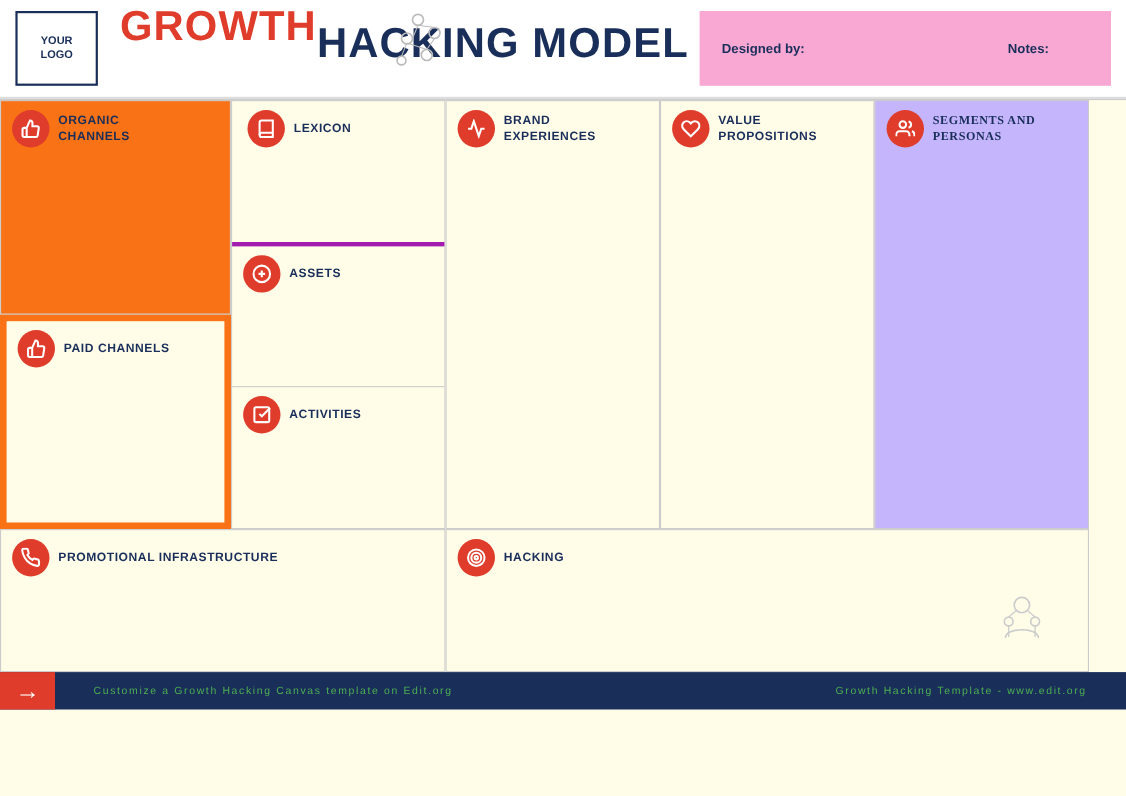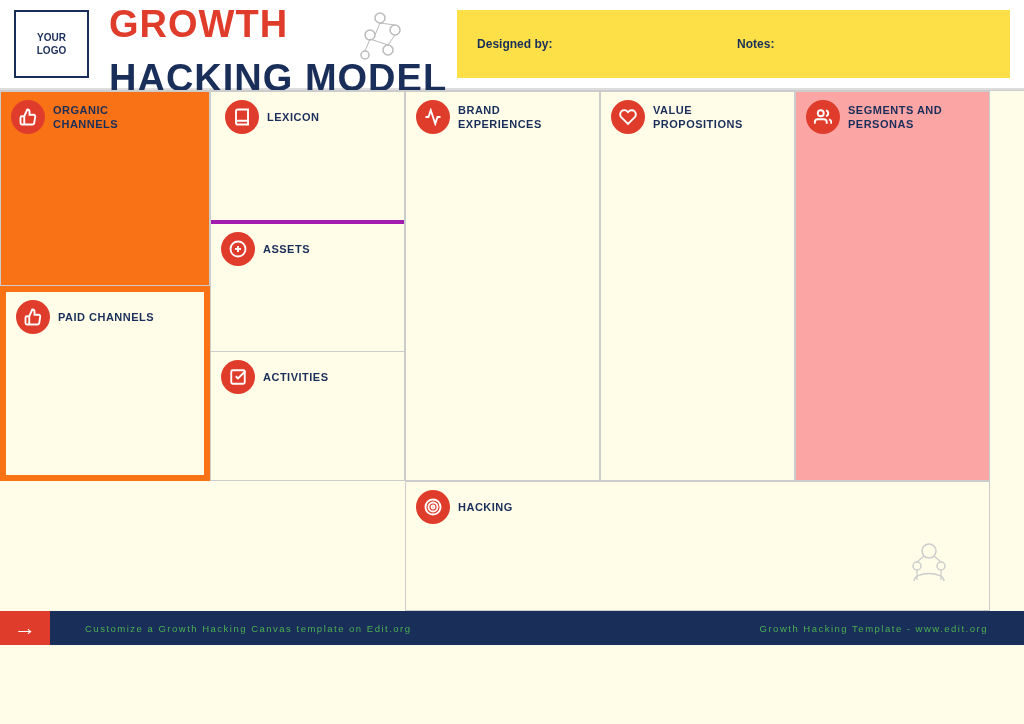--- a/index.html
+++ b/index.html
@@ -28,21 +28,21 @@
       flex-direction: column;
       align-items: center;
       justify-content: center;
       font-size: 10px;
       font-weight: bold;
       color: #1a2e5a;
       line-height: 1.3;
     }
     .title-area {
       display: flex;
-      flex-direction: column;
+      flex-direction: row;
       justify-content: space-between;
       padding: 5px 10px;
     }
     .title-growth {
       font-size: 38px;
       font-weight: 900;
       color: #e03c2b;
       line-height: 1;
       letter-spacing: 1px;
     }
@@ -50,21 +50,21 @@
       font-size: 38px;
       font-weight: 900;
       color: #1a2e5a;
       line-height: 1;
       letter-spacing: 1px;
       margin-top: 16px;
     }
     .designed-by-bar {
       flex: 1;
       margin: 10px 14px 10px 0;
-      background: #fde047;
+      background: #f9a8d4;
       display: flex;
       align-items: center;
       padding: 0 20px;
     }
     .designed-by-label {
       font-size: 12px;
       color: #1a2e5a;
       font-weight: bold;
       min-width: 260px;
     }
@@ -239,21 +239,21 @@
     <div class="section-header">
       <div class="icon-circle">
         <svg width="18" height="18" viewBox="0 0 24 24" fill="none" stroke="white" stroke-width="2.5">
             <polyline points="22 12 18 12 15 21 9 3 6 12 2 12"></polyline>
           </svg>
       </div>
       <div class="section-title">BRAND<br>EXPERIENCES</div>
     </div>
   </div>
 
-  <div style="grid-column:5; grid-row:1/3; border:1px solid #ccc; background:#fca5a5; padding:8px 10px;">
+  <div style="grid-column:5; grid-row:1/3; border:1px solid #ccc; background:#c4b5fd; padding:8px 10px;font-family:Liberation Serif, serif;">
     <div class="section-header">
       <div class="icon-circle">
         <svg width="18" height="18" viewBox="0 0 24 24" fill="none" stroke="white" stroke-width="2.5">
             <path d="M17 21v-2a4 4 0 0 0-4-4H5a4 4 0 0 0-4 4v2"></path>
             <circle cx="9" cy="7" r="4"></circle>
             <path d="M23 21v-2a4 4 0 0 0-3-3.87"></path>
             <path d="M16 3.13a4 4 0 0 1 0 7.75"></path>
           </svg>
       </div>
       <div class="section-title">SEGMENTS AND<br>PERSONAS</div>
@@ -265,20 +265,30 @@
       <div class="icon-circle">
         <svg width="18" height="18" viewBox="0 0 24 24" fill="none" stroke="white" stroke-width="2.5">
             <path d="M14 9V5a3 3 0 0 0-3-3l-4 9v11h11.28a2 2 0 0 0 2-1.7l1.38-9a2 2 0 0 0-2-2.3zM7 22H4a2 2 0 0 1-2-2v-7a2 2 0 0 1 2-2h3"></path>
             <line x1="12" y1="9" x2="12" y2="9"></line>
           </svg>
       </div>
       <div class="section-title">PAID CHANNELS</div>
     </div>
   </div>
 
+  <div style="grid-column:1/3; grid-row:3; border:1px solid #ccc; background:#fffde8; padding:8px 10px; height:130px;">
+    <div class="section-header">
+      <div class="icon-circle">
+        <svg width="18" height="18" viewBox="0 0 24 24" fill="none" stroke="white" stroke-width="2.5">
+            <path d="M22 16.92v3a2 2 0 0 1-2.18 2 19.79 19.79 0 0 1-8.63-3.07A19.5 19.5 0 0 1 4.69 12 19.79 19.79 0 0 1 1.61 3.28 2 2 0 0 1 3.6 1h3a2 2 0 0 1 2 1.72c.127.96.361 1.903.7 2.81a2 2 0 0 1-.45 2.11L7.91 8.6a16 16 0 0 0 6 6l.97-.97a2 2 0 0 1 2.11-.45c.907.339 1.85.573 2.81.7A2 2 0 0 1 21.72 16l.2.92z"></path>
+          </svg>
+      </div>
+      <div class="section-title">PROMOTIONAL INFRASTRUCTURE</div>
+    </div>
+  </div>
 
   <div style="grid-column:3/6; grid-row:3; border:1px solid #ccc; background:#fffde8; padding:8px 10px; height:130px; position:relative;">
     <div class="section-header">
       <div class="icon-circle">
         <svg width="18" height="18" viewBox="0 0 24 24" fill="none" stroke="white" stroke-width="2.5">
             <circle cx="12" cy="12" r="10"></circle>
             <circle cx="12" cy="12" r="6"></circle>
             <circle cx="12" cy="12" r="2"></circle>
           </svg>
       </div>

